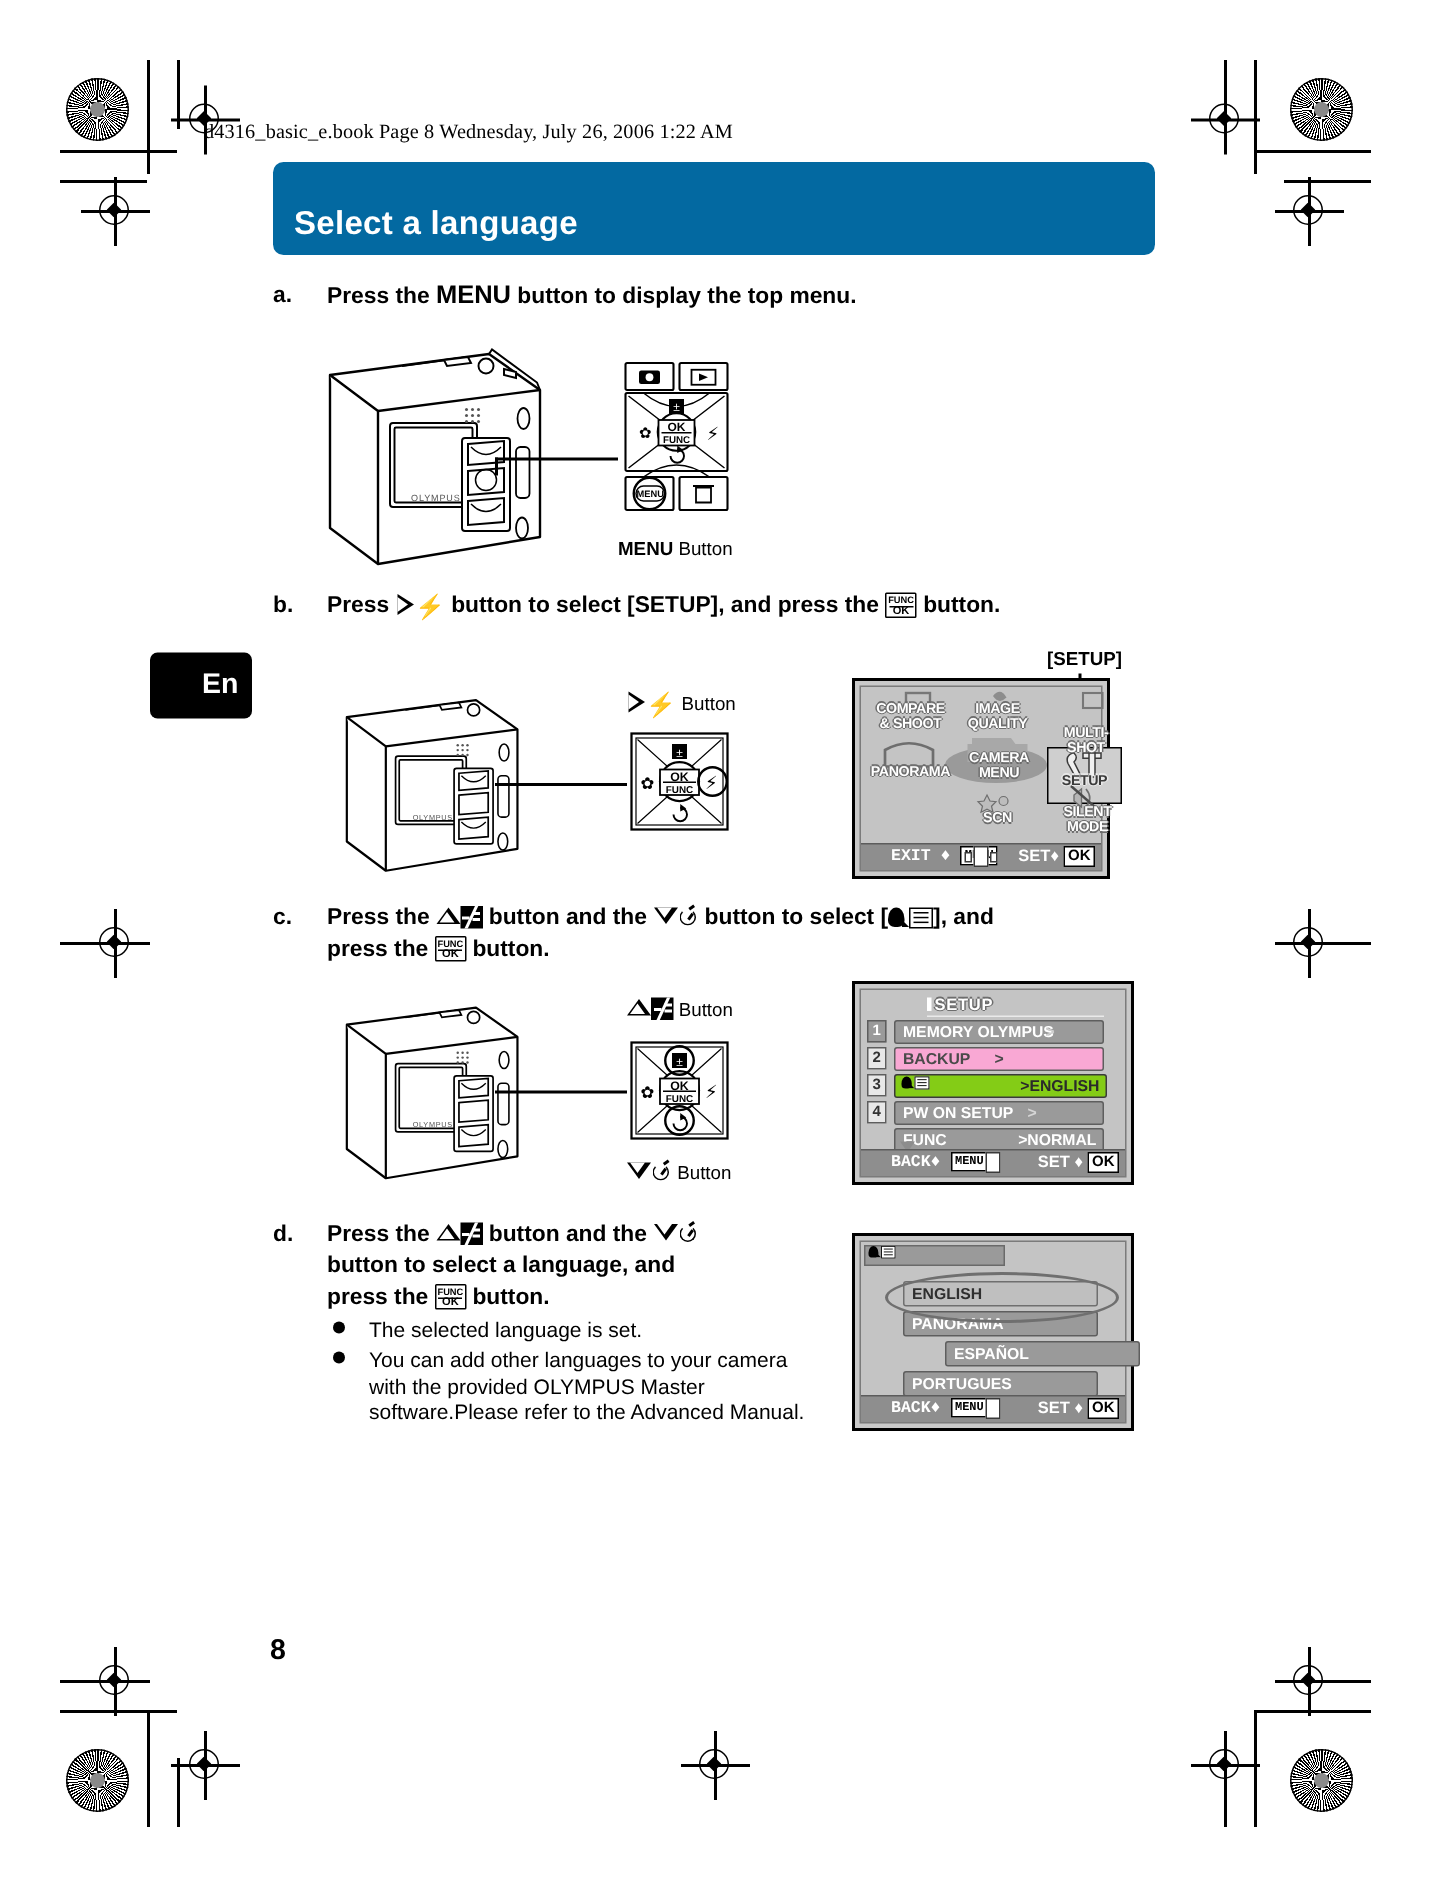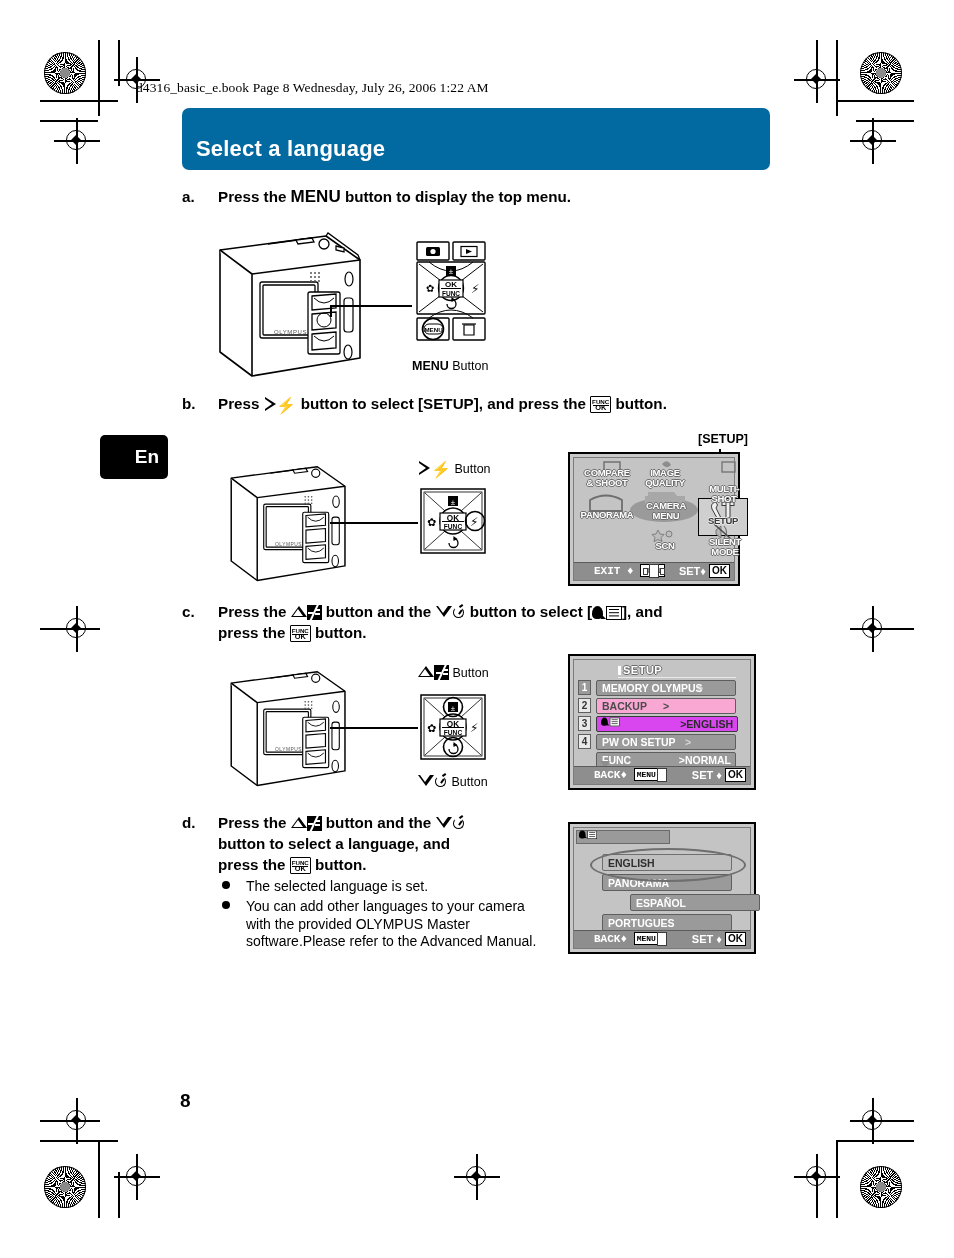--- a/index.html
+++ b/index.html
@@ -107,21 +107,21 @@
      text-shadow:-1px 0 #6d6d6d,1px 0 #6d6d6d,0 1px #6d6d6d,0 -1px #6d6d6d;letter-spacing:-0.3px;}
   .tm-sel{position:absolute;border:1.8px solid #000;box-sizing:border-box;background:#cfcfcf;}
 
   
   .row{position:absolute;height:16px;box-sizing:border-box;font-size:10.5px;font-weight:bold;
      line-height:15px;border:1px solid #5e5e5e;border-radius:2px;}
   .row .lbl{position:absolute;left:5px;}
   .row .val{position:absolute;right:4px;}
   .row.dark{background:#9a9a9a;color:#fff;}
   .row.light{background:#f9a8d4;color:#4a4a4a;}
-  .row.sel{background:#d946ef;color:#2a2a2a;border:1.6px solid #3a3a3a;}
+  .row.sel{background:#84cc16;color:#2a2a2a;border:1.6px solid #3a3a3a;}
   .numbox{position:absolute;width:13px;height:15px;background:#9a9a9a;color:#fff;font-size:10px;font-weight:bold;
      text-align:center;line-height:14px;border:1px solid #5e5e5e;box-sizing:border-box;}
   .numbox.on{background:#e8e8e8;color:#333;}
 
   .setup-title{position:absolute;color:#fff;font-size:11px;font-weight:bold;letter-spacing:0.5px;
      text-shadow:-1px 0 #6d6d6d,1px 0 #6d6d6d,0 1px #6d6d6d,0 -1px #6d6d6d;}
 
   .ovalsel{position:absolute;border:2.6px solid #6f6f6f;border-radius:50%;background:transparent;}
   .callout{position:absolute;background:#000;}
   .lbl-small{position:absolute;font-size:12.5px;font-weight:bold;}

